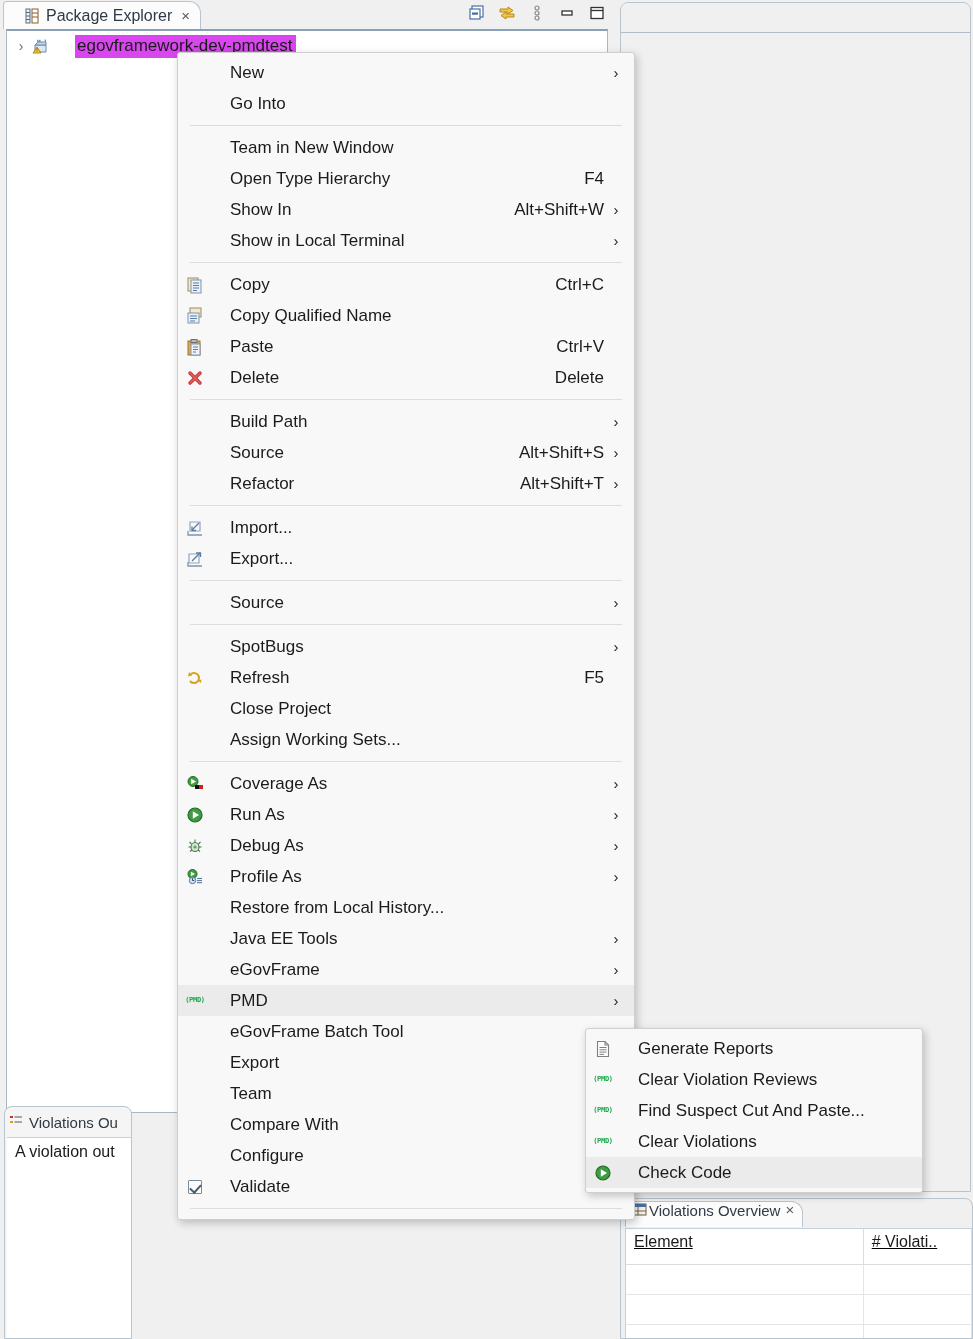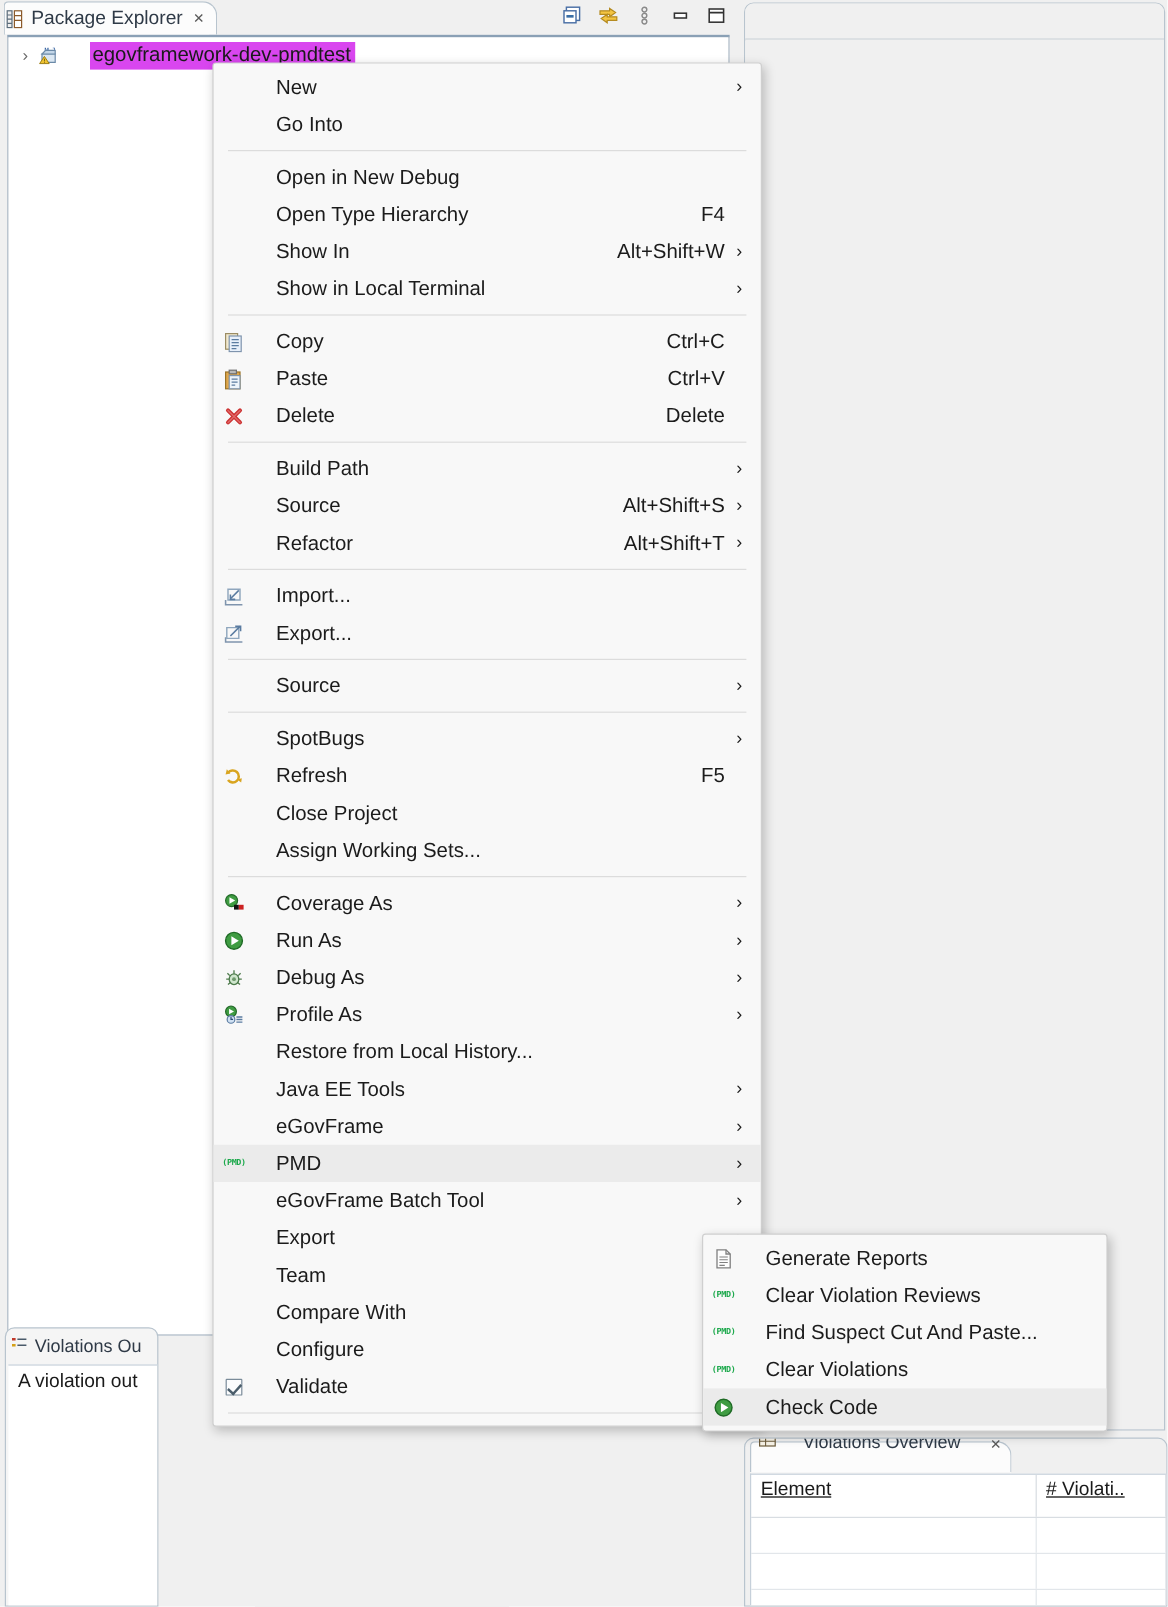--- a/index.html
+++ b/index.html
@@ -23,21 +23,21 @@
   }
   #pkg-view {
     left: 0; top: 0; width: 614px; height: 1113px;
   }
   .view-tabbar {
     position: absolute; left: 0; top: 0; right: 0; height: 29px;
     background: #f0f0f0;
   }
   .view-tab {
     position: absolute; left: 3px; top: 1px; height: 28px;
-    padding: 0 10px 0 0;
+    padding: 0 10px 0 20px;
     display: flex; align-items: center; gap: 6px;
     background: #fcfcfc;
     border: 1px solid #b8c4ce;
     border-bottom: none;
     border-radius: 4px 12px 0 0;
     font-size: 16px; color: #2f3a47;
   }
   .view-tab .tab-title { white-space: nowrap; }
   .tab-close {
     font-size: 15px; color: #5a5a5a; margin-left: 3px; line-height: 1;
@@ -117,21 +117,21 @@
   #viol-overview {
     position: absolute; left: 620px; top: 1198px; width: 353px; height: 141px;
     background: #f0f0f0;
     border: 1px solid #b8c4ce;
     border-radius: 8px 8px 0 0;
     overflow: hidden;
   }
   #viol-overview .ov-tab {
     position: absolute; left: 4px; top: 2px; height: 26px;
     padding: 0 8px 16px 6px;
-    display: flex; align-items: flex-end; gap: 22px;
+    display: flex; align-items: flex-start; gap: 2px;
     background: #fcfcfc;
     border: 1px solid #b8c4ce;
     border-bottom: none;
     border-radius: 4px 12px 0 0;
     font-size: 15px; color: #2f3a47; white-space: nowrap;
   }
   #viol-overview .ov-table {
     position: absolute; left: 4px; top: 29px; right: 0; bottom: 0;
     background: #ffffff;
     border-top: 1px solid #c6d0da;
@@ -349,21 +349,21 @@
       </div>
       <div class="mi">
         <span class="mi-icon"></span>
         <span class="mi-label">Go Into</span>
         <span class="mi-accel"></span>
         <span class="mi-arrow empty">›</span>
       </div>
       <div class="sep"></div>
       <div class="mi">
         <span class="mi-icon"></span>
-        <span class="mi-label">Open in New Debug</span>
+        <span class="mi-label">Team in New Window</span>
         <span class="mi-accel"></span>
         <span class="mi-arrow empty">›</span>
       </div>
       <div class="mi">
         <span class="mi-icon"></span>
         <span class="mi-label">Open Type Hierarchy</span>
         <span class="mi-accel">F4</span>
         <span class="mi-arrow empty">›</span>
       </div>
       <div class="mi">
@@ -385,20 +385,34 @@
             <rect x="2" y="2" width="10" height="13" fill="#f2e9cf" stroke="#9b8c63" stroke-width="1"></rect>
             <rect x="5" y="4" width="10" height="13" fill="#e8f0fa" stroke="#7f94ad" stroke-width="1"></rect>
             <line x1="7" y1="7" x2="13" y2="7" stroke="#5a7ba0" stroke-width="1"></line>
             <line x1="7" y1="9.5" x2="13" y2="9.5" stroke="#5a7ba0" stroke-width="1"></line>
             <line x1="7" y1="12" x2="13" y2="12" stroke="#5a7ba0" stroke-width="1"></line>
             <line x1="7" y1="14.5" x2="11" y2="14.5" stroke="#5a7ba0" stroke-width="1"></line>
           </svg>
         </span>
         <span class="mi-label">Copy</span>
         <span class="mi-accel">Ctrl+C</span>
+        <span class="mi-arrow empty">›</span>
+      </div>
+      <div class="mi">
+        <span class="mi-icon">
+          <svg width="18" height="18" viewBox="0 0 18 18">
+            <rect x="4" y="1" width="11" height="9" fill="#f2e9cf" stroke="#9b8c63" stroke-width="1"></rect>
+            <rect x="2" y="6" width="11" height="10" fill="#e8f0fa" stroke="#7f94ad" stroke-width="1"></rect>
+            <line x1="4" y1="9" x2="11" y2="9" stroke="#5a7ba0" stroke-width="1"></line>
+            <line x1="4" y1="11.5" x2="11" y2="11.5" stroke="#5a7ba0" stroke-width="1"></line>
+            <line x1="4" y1="14" x2="9" y2="14" stroke="#5a7ba0" stroke-width="1"></line>
+          </svg>
+        </span>
+        <span class="mi-label">Copy Qualified Name</span>
+        <span class="mi-accel"></span>
         <span class="mi-arrow empty">›</span>
       </div>
       <div class="mi">
         <span class="mi-icon">
           <svg width="18" height="18" viewBox="0 0 18 18">
             <rect x="2" y="3" width="12" height="14" fill="#e0a84e" stroke="#9a7226" stroke-width="1"></rect>
             <rect x="5" y="1.5" width="6" height="3" fill="#b9b9b9" stroke="#6f6f6f" stroke-width="1"></rect>
             <rect x="5" y="6" width="9" height="11" fill="#eef4fb" stroke="#7f94ad" stroke-width="1"></rect>
             <line x1="7" y1="9" x2="12" y2="9" stroke="#5a7ba0" stroke-width="1"></line>
             <line x1="7" y1="11.5" x2="12" y2="11.5" stroke="#5a7ba0" stroke-width="1"></line>

